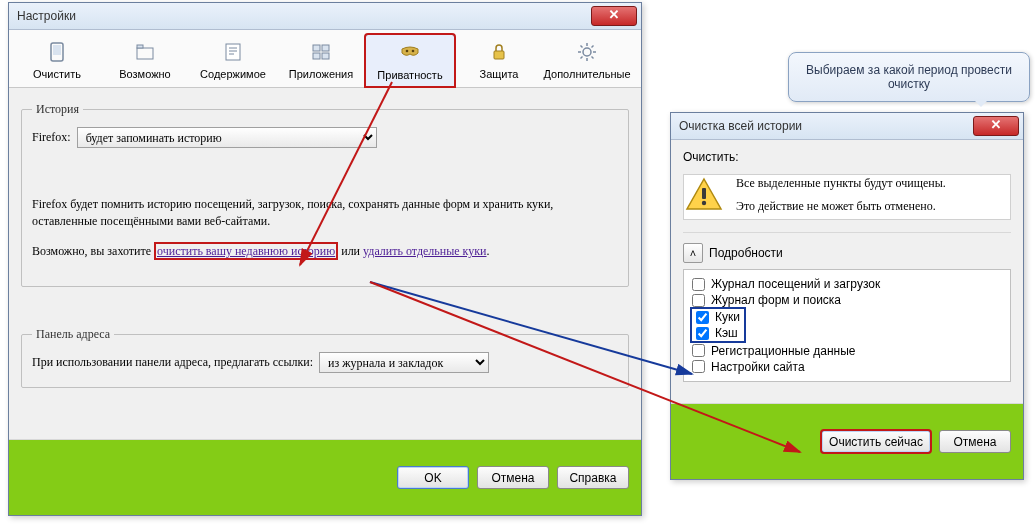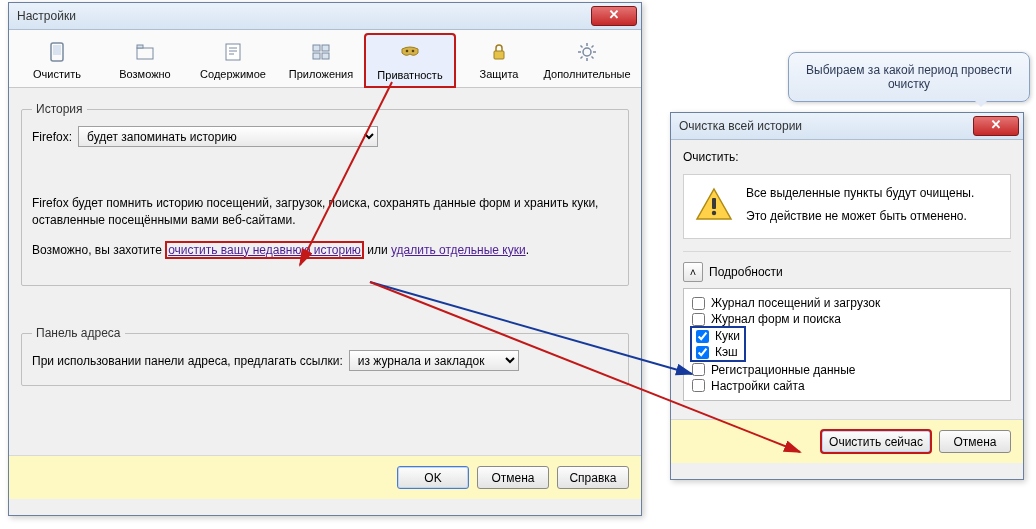--- a/index.html
+++ b/index.html
@@ -83,20 +83,21 @@
   outline-offset: -1px;
 }
 .body-area {
   padding: 8px 12px;
 }
 fieldset {
   border: 1px solid #c0c0c0;
   border-radius: 2px;
   margin: 6px 0 14px 0;
   padding: 10px 10px 14px 10px;
+  font-family: Liberation Serif, serif;
 }
 legend {
   padding: 0 4px;
   color: #333;
 }
 .row {
   display: flex;
   align-items: center;
   gap: 6px;
 }
@@ -117,25 +118,25 @@
   text-decoration: underline;
 }
 a.link.highlighted {
   border: 2px solid #c21818;
   padding: 0 1px;
 }
 .button-row {
   display: flex;
   justify-content: flex-end;
   gap: 8px;
-  padding: 10px 12px;
+  padding: 26px 12px;
   border-top: 1px solid #d8d8d8;
-  background: #fef9c3;
+  background: #84cc16;
   position: absolute;
-  bottom: 16px;
+  bottom: 0;
   left: 0;
   right: 0;
 }
 button.btn {
   min-width: 72px;
   height: 23px;
   border: 1px solid #8a8a8a;
   background: linear-gradient(#fdfdfd, #e3e3e3);
   border-radius: 3px;
   font-family: inherit;
@@ -150,24 +151,24 @@
   top: 112px;
   width: 352px;
   height: 366px;
 }
 .clear-body {
   padding: 10px 12px 0 12px;
 }
 .warning-box {
   border: 1px solid #d0d0d0;
   background: #fff;
-  padding: 10px;
   margin-top: 10px;
   display: flex;
   gap: 12px;
+  font-family: Liberation Serif, serif;
 }
 .warning-box .icon { width: 40px; flex-shrink:0; }
 .warning-box .text { line-height: 1.45; }
 .details-header {
   display: flex;
   align-items: center;
   gap: 6px;
   margin: 12px 0 6px 0;
   border-top: 1px solid #d8d8d8;
   padding-top: 10px;

